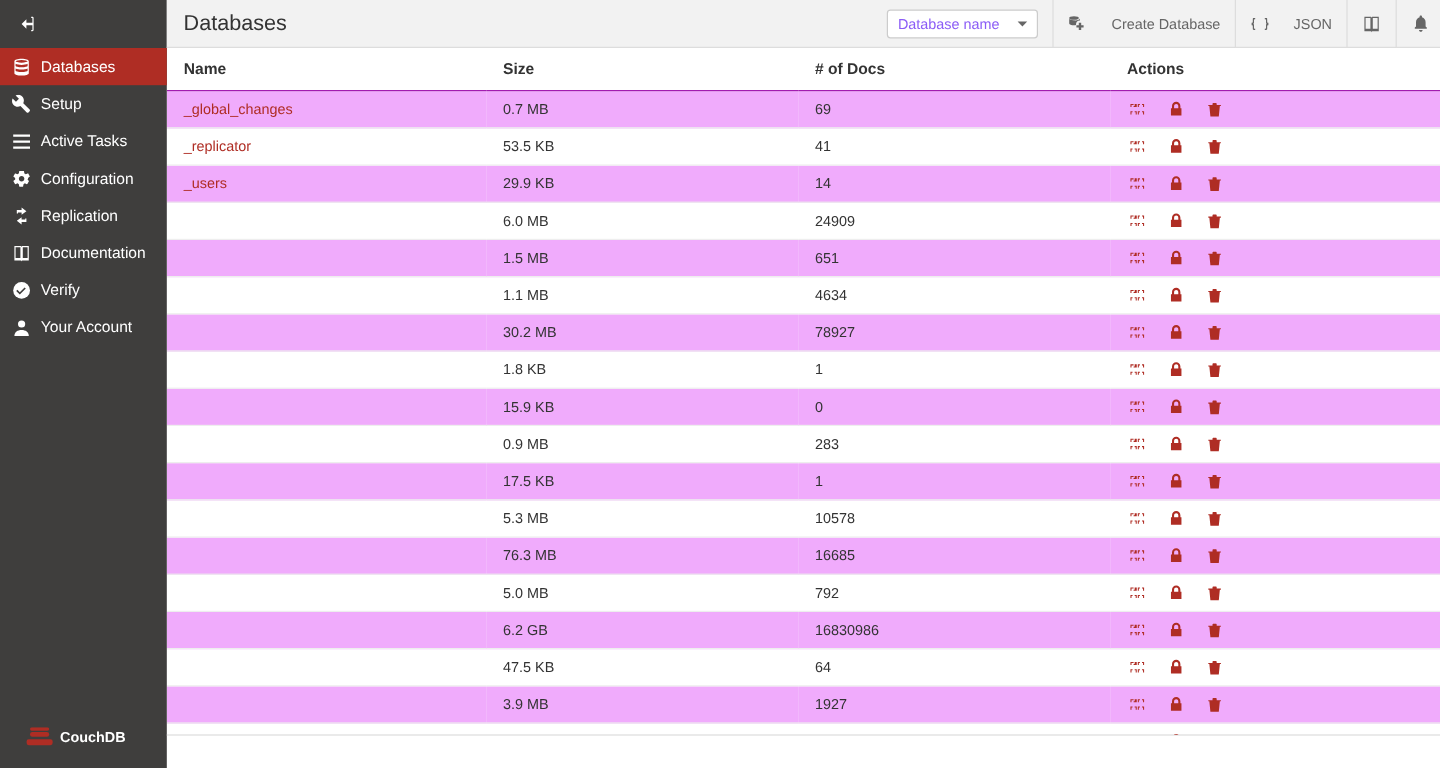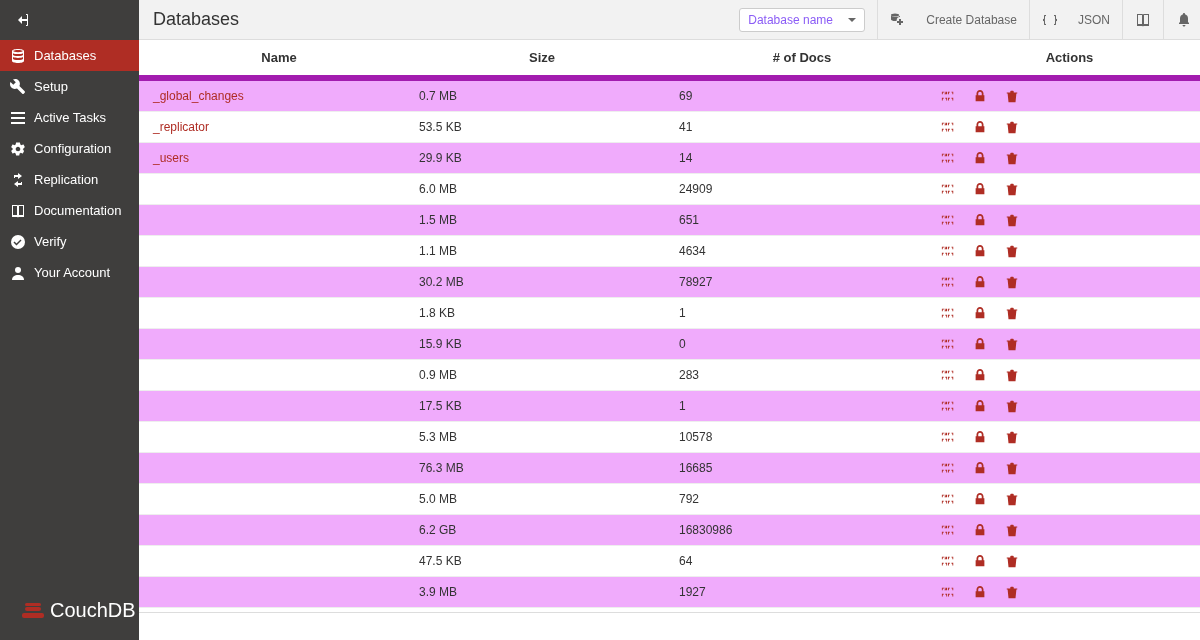--- a/index.html
+++ b/index.html
@@ -12,35 +12,35 @@
 
 
 .side-top { height:40px; display:flex; align-items:center; padding-left:15px; }
 .side-top svg { fill:#fff; }
 .nav { list-style:none; }
 .nav li { height:31px; display:flex; align-items:center; padding-left:10px; gap:8px; cursor:pointer; }
 .nav li.active { background:#af2d24; }
 .nav svg { fill:#fff; }
 .brand { margin-top:auto; padding:0 0 18px 22px; display:flex; align-items:center; gap:6px;}
 .brand-logo { width:22px; height:16px; }
-.brand-text { font-size:20px; font-weight:normal; }
+.brand-text { font-size:12px; font-weight:bold; }
 
 
 .header { height:40px; border-bottom:1px solid #ddd; display:flex; align-items:center; padding-left:14px; background:#f2f2f2; }
 .header-title { font-size:18px; color:#333; font-weight:normal;}
 .header-spacer { flex:1; }
 .db-select { width:126px; height:24px; border:1px solid #ccc; background:#fff; display:flex; align-items:center; padding:0 8px; border-radius:3px; font-size:12px; color:#8b5cf6; margin-right:12px; position:relative;}
 .db-select .caret { position:absolute; right:8px; top:9px; width:0;height:0;border-left:4px solid transparent;border-right:4px solid transparent;border-top:4px solid #666;}
 .hdr-btn { height:40px; border-left:1px solid #ddd; display:flex; align-items:center; padding:0 12px; color:#666; font-size:12px; cursor:pointer; gap:20px;}
 .hdr-btn svg { fill:#666; }
 
 
 .table-wrap { flex:1; overflow:auto; }
 table { width:100%; border-collapse:collapse; }
-th { text-align:center; font-size:13px; font-weight:bold; color:#333; padding:10px 0 10px 14px; border-bottom:6px solid #a21caf; background:#fff; }
+th { text-align:left; font-size:13px; font-weight:bold; color:#333; padding:10px 0 10px 14px; border-bottom:1px solid #a21caf; background:#fff; }
 td { font-size:12px; color:#333; padding:8px 0 8px 14px; border-bottom:1px solid #eee; }
 tr.even td { background:#f0abfc; }
 td.name a { color:#af2d24; text-decoration:none; }
 .col-name{width:266px;}
 .col-size{width:260px;}
 .col-docs{width:260px;}
 .col-act{}
 .actions { display:flex; gap:14px; }
 .actions svg { fill:#af2d24; cursor:pointer; }
 

